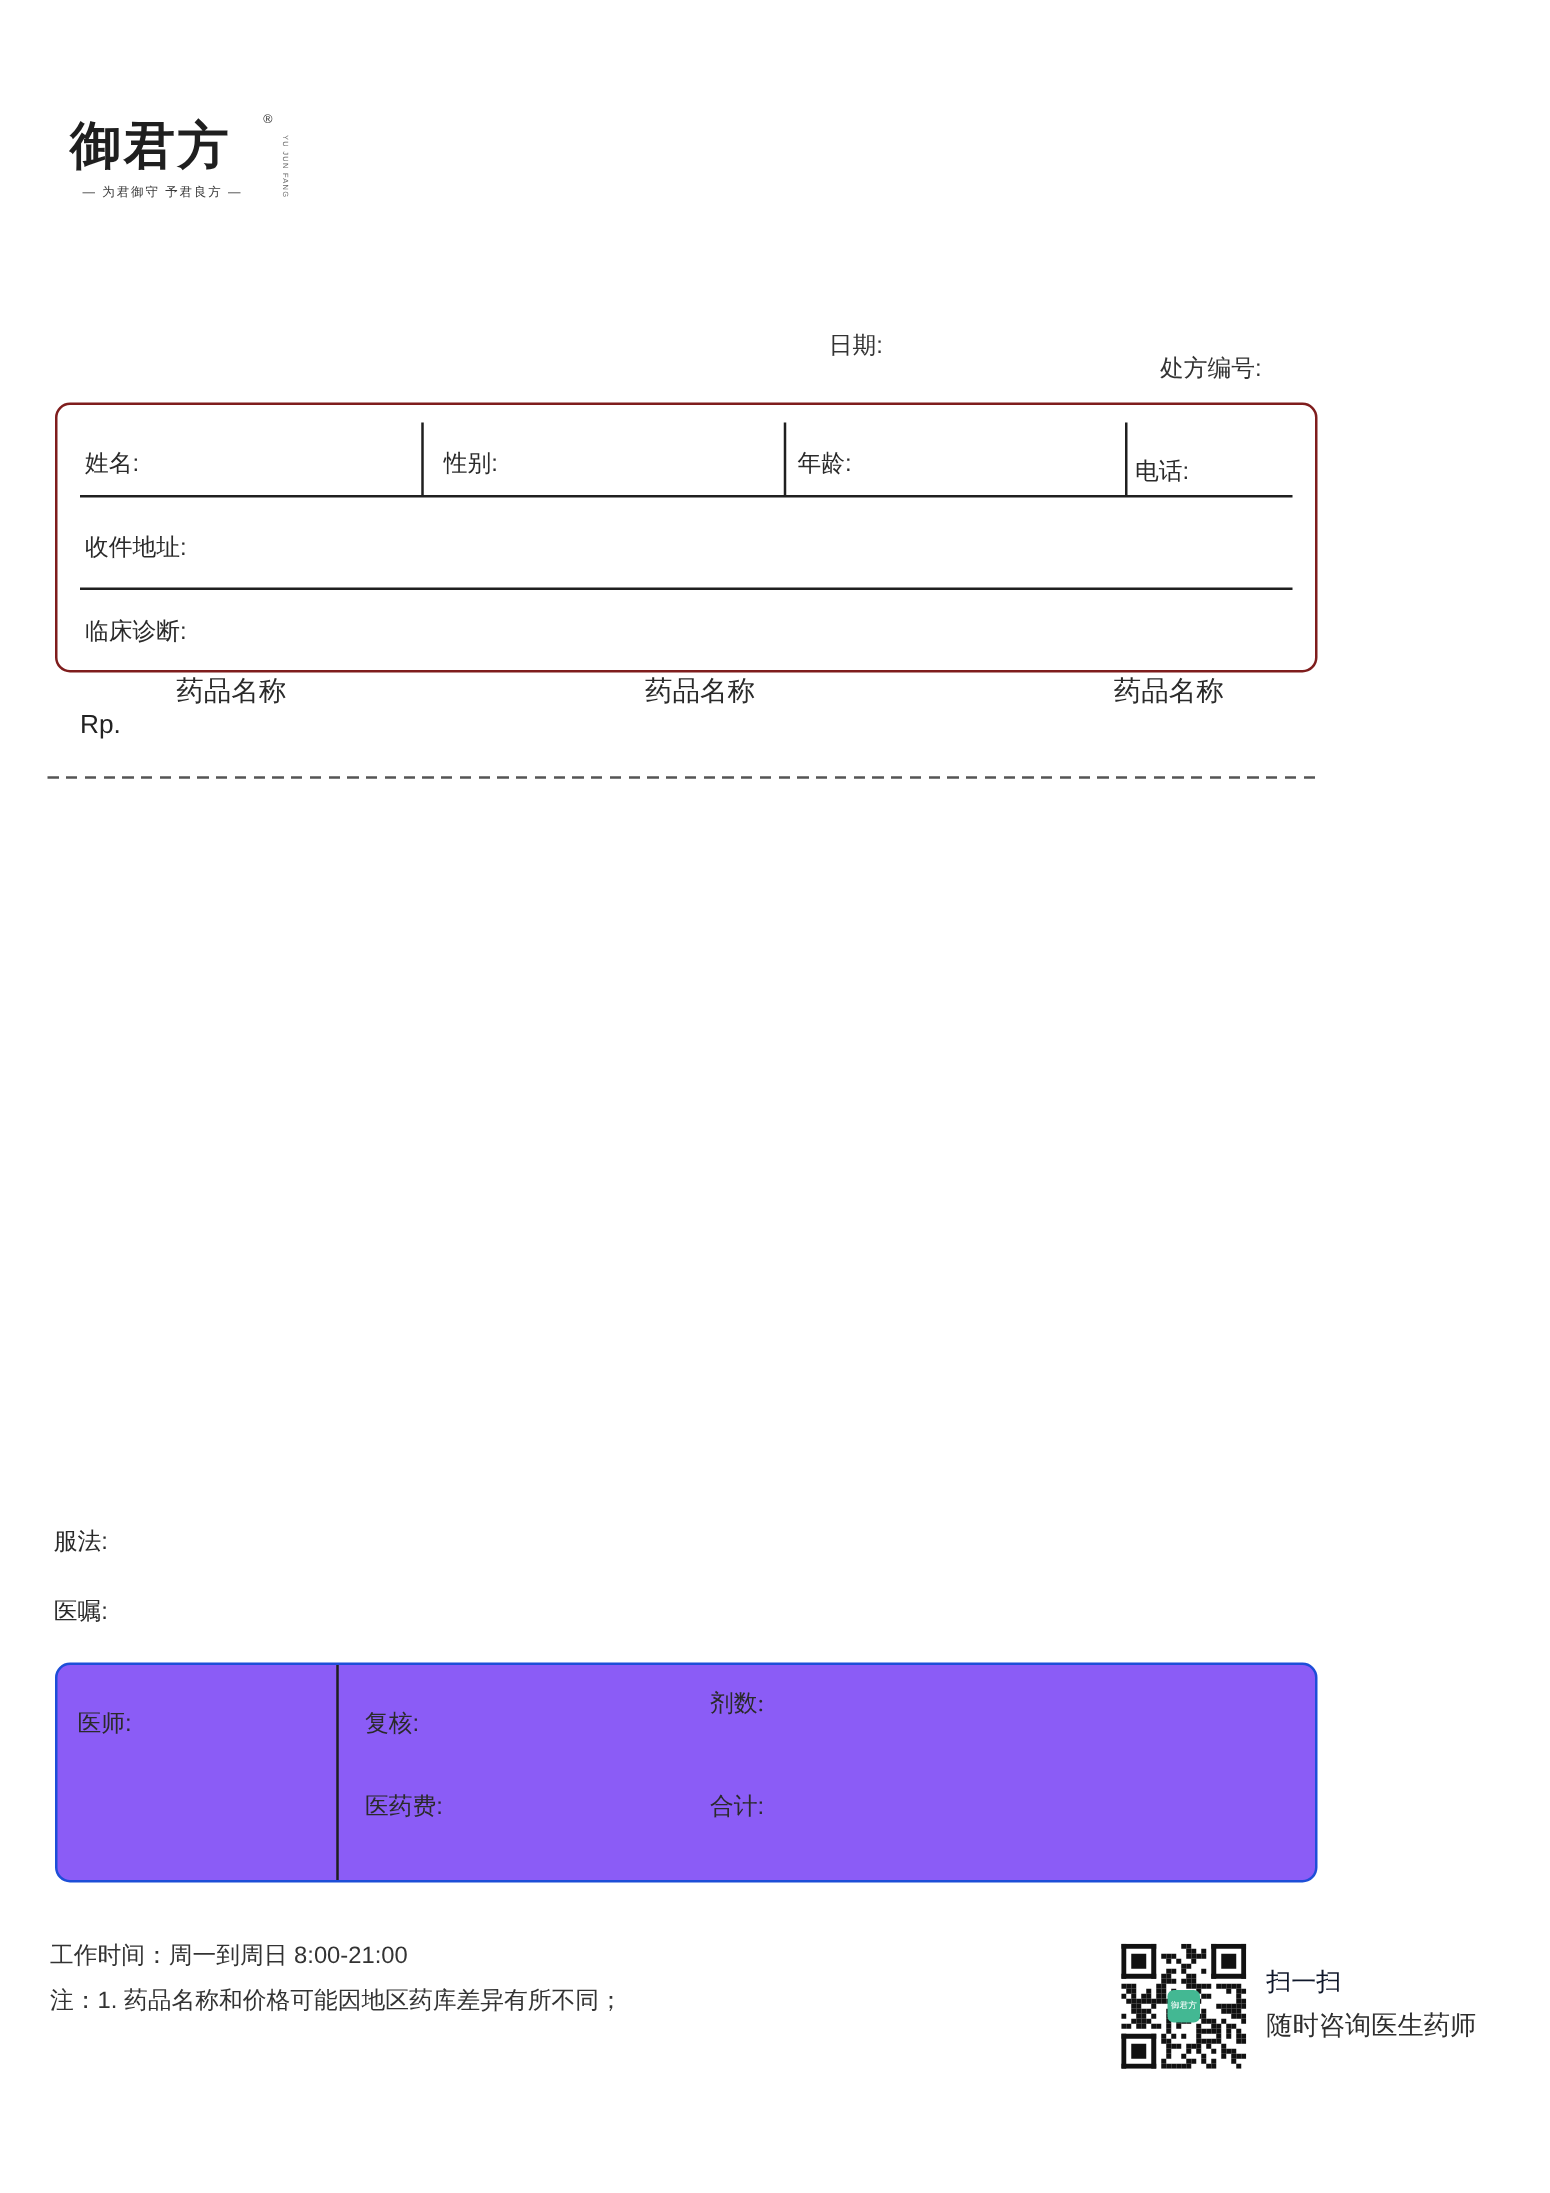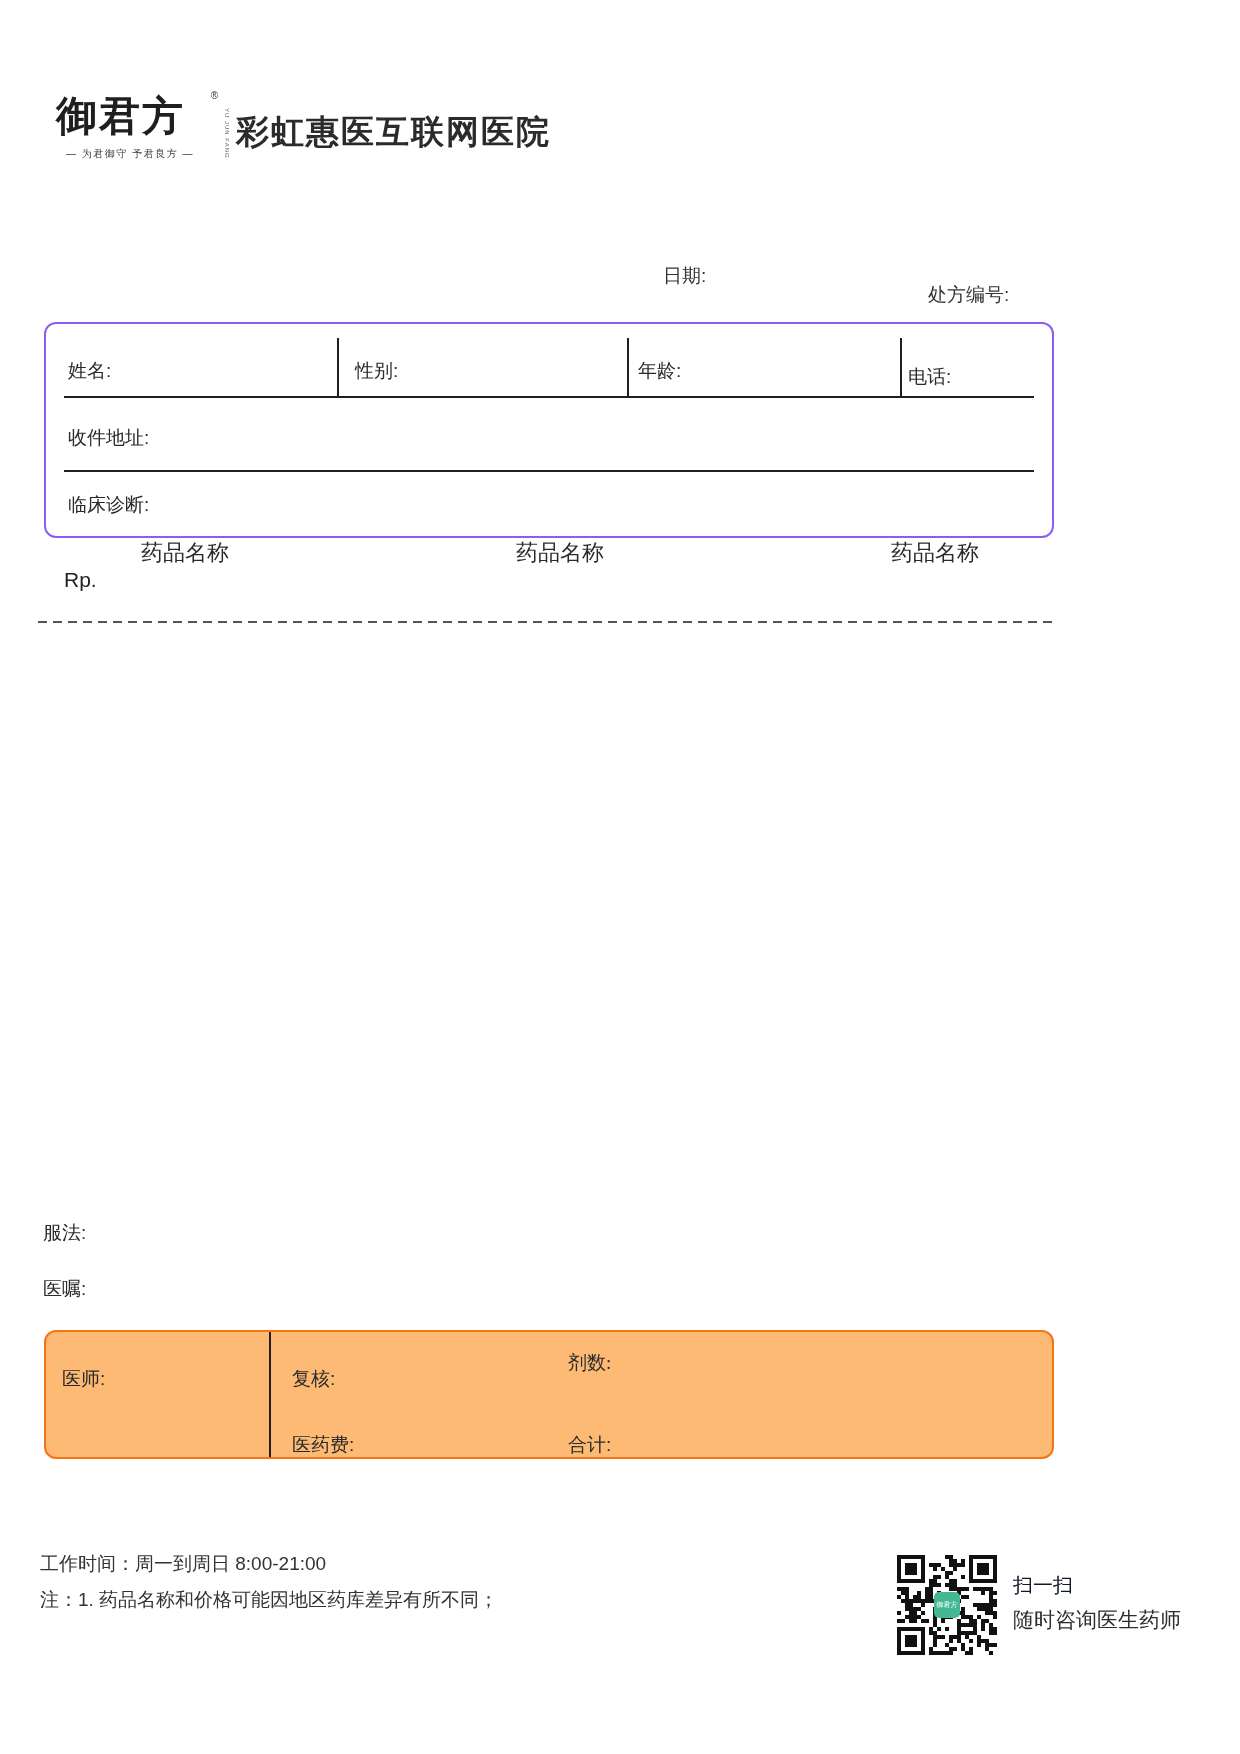--- a/index.html
+++ b/index.html
@@ -14,21 +14,21 @@
   .logo-vertical { position:absolute; top:14px; right:-24px; writing-mode:vertical-rl; font-family:"Liberation Sans",sans-serif; font-size:6px; letter-spacing:1px; color:#666; font-weight:400; }
   .logo-tagline { margin-top:8px; font-size:10px; color:#3a3a3a; letter-spacing:1.5px; white-space:nowrap; text-align:center; width:148px; }
   .hospital-title { position:absolute; left:236px; top:110px; font-size:33px; font-weight:900; letter-spacing:2px; color:#2b2b2b; white-space:nowrap; }
 
   
   .notice      { position:absolute; left:38px;  top:263px; font-size:19px; color:#333; white-space:nowrap; }
   .date-label  { position:absolute; left:663px; top:263px; font-size:19px; color:#333; }
   .rx-no-label { position:absolute; left:928px; top:263px; font-size:19px; color:#333;margin-top:19px; }
 
   
-  .patient-box { position:absolute; left:44px; top:322px; width:1010px; height:216px; border:2px solid #8b5cf6; border-radius:12px; background:#fff; }
+  .patient-box { position:absolute; left:44px; top:322px; width:1010px; height:216px; border:2px solid #7f1d1d; border-radius:12px; background:#fff; }
   .cell-label { position:absolute; font-size:19px; color:#2a2a2a; white-space:nowrap; }
   .pt-name    { left:22px;  top:34px; }
   .pt-gender  { left:309px; top:34px; }
   .pt-age     { left:592px; top:34px; }
   .pt-phone   { left:862px; top:40px;text-align:center; }
   .vdiv { position:absolute; top:14px; height:58px; width:2px; background:#1f1f1f; }
   .vd1 { left:291px; } .vd2 { left:581px; } .vd3 { left:854px; }
   .hline { position:absolute; left:18px; right:18px; height:2px; background:#1f1f1f; }
   .hl1 { top:72px; } .hl2 { top:146px; }
   .pt-address   { left:22px; top:101px; }
@@ -39,21 +39,21 @@
   .drug-col { position:absolute; top:538px; font-size:22px; color:#2a2a2a;text-align:right; }
   .dc1 { left:141px; } .dc2 { left:516px; } .dc3 { left:891px; }
   .dashed-line { position:absolute; left:38px; top:621px; width:1018px; height:2px;
     background:repeating-linear-gradient(90deg,#555 0 9px,transparent 9px 15px); }
 
   
   .usage-label  { position:absolute; left:43px; top:1220px; font-size:19px; color:#2a2a2a; }
   .advice-label { position:absolute; left:43px; top:1276px; font-size:19px; color:#2a2a2a; }
 
   
-  .signoff-box { position:absolute; left:44px; top:1330px; width:1010px; height:129px; border:2px solid #f97316; border-radius:12px; background:#fdba74; }
+  .signoff-box { position:absolute; left:44px; top:1330px; width:1010px; height:176px; border:2px solid #1d4ed8; border-radius:12px; background:#8b5cf6; }
   .signoff-vdiv { position:absolute; left:223px; top:0; bottom:0; width:2px; background:#1f1f1f; }
   .so-physician { left:16px;  top:34px; }
   .so-review    { left:246px; top:34px; }
   .so-doses     { left:522px; top:18px;font-family:Liberation Serif, serif; }
   .so-fee       { left:246px; top:100px; }
   .so-total     { left:522px; top:100px; }
 
   
   .work-hours { position:absolute; left:40px; top:1551px; font-size:19px; color:#333; white-space:nowrap; }
   .note1      { position:absolute; left:40px; top:1587px; font-size:19px; color:#333; white-space:nowrap; }
@@ -73,21 +73,20 @@
 <div class="page">
 
   <div class="logo-block">
     <div class="logo-main">
       <span>御君方</span>
       <span class="logo-reg">®</span>
       <span class="logo-vertical">YU JUN FANG</span>
     </div>
     <div class="logo-tagline">— 为君御守  予君良方 —</div>
   </div>
-  <div class="hospital-title">彩虹惠医互联网医院</div>
 
   <div class="date-label">日期:</div>
   <div class="rx-no-label">处方编号:</div>
 
   <div class="patient-box">
     <span class="cell-label pt-name">姓名:</span>
     <span class="cell-label pt-gender">性别:</span>
     <span class="cell-label pt-age">年龄:</span>
     <span class="cell-label pt-phone">电话:</span>
     <span class="vdiv vd1"></span>

